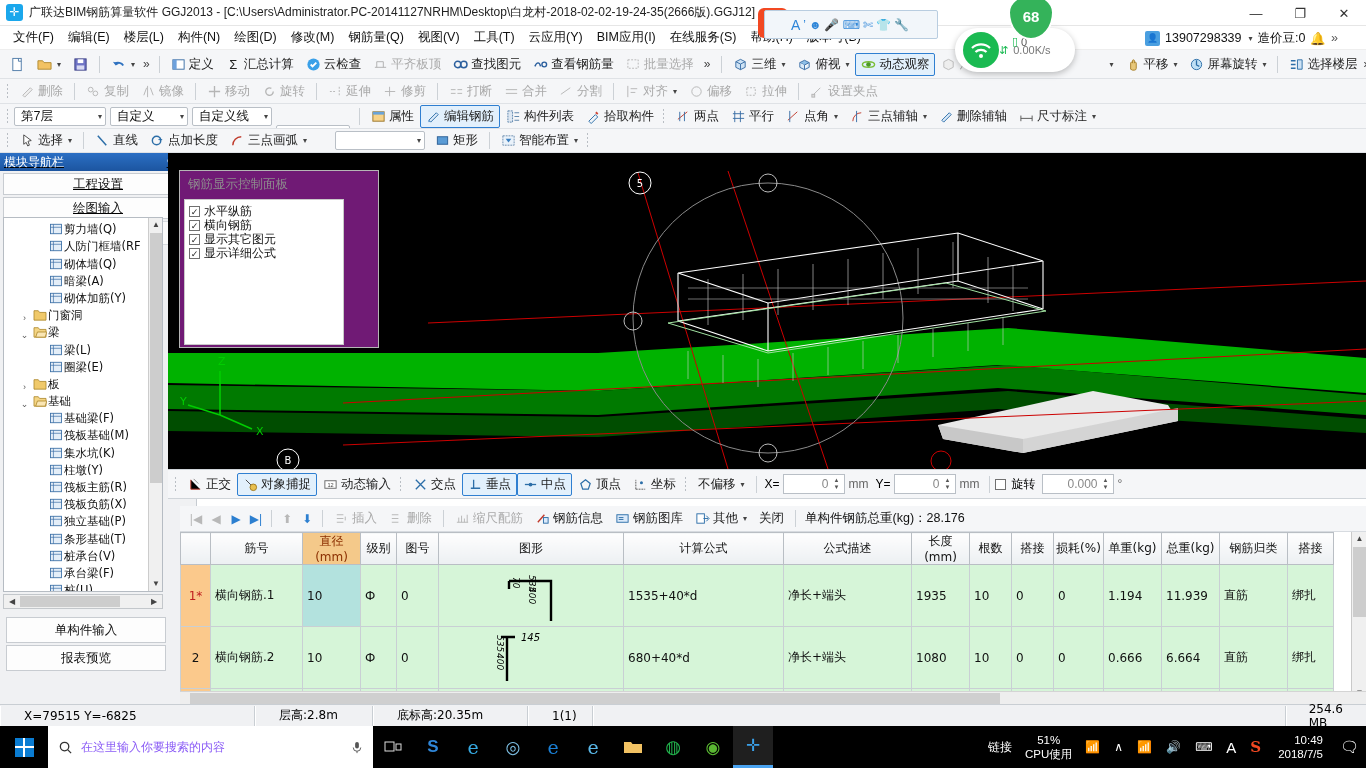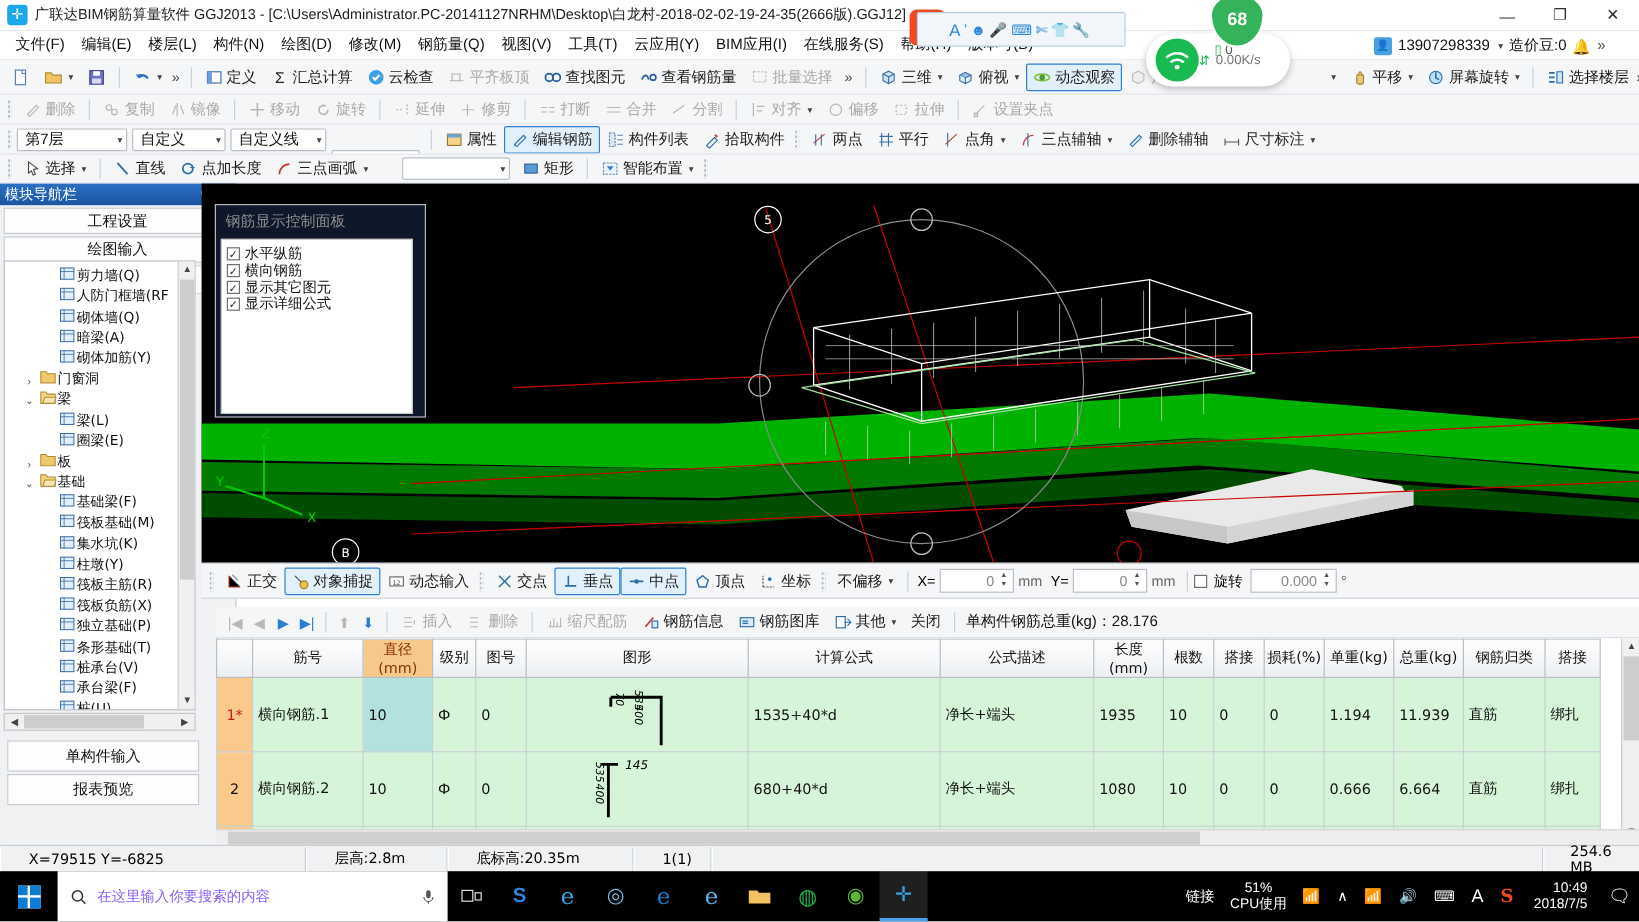--- a/index.html
+++ b/index.html
@@ -61,21 +61,21 @@
   .chev { margin-left:auto; padding-right:8px; font-size: 12px; color:#444; }
   .combo {
     display: inline-flex; align-items: center; justify-content: space-between;
     height: 19px; border: 1px solid #b9bfc6; background: #fff; border-radius: 2px;
     padding: 0 3px 0 6px; font-size: 12.5px; color: #111; margin-right: 4px;
   }
 
   
   .leftdock {
     position: absolute; left: 0; top: 153px; width: 197px; height: 551px;
-    background: #f0f1f3; border-right: 1px solid #c6cbd1;
+    background: #f0f1f3; border-right: 1px solid #c6cbd1; text-decoration: underline;
   }
   .dock-title {
     height: 18px; background: linear-gradient(#2b6fc4,#1c55a0); color: #fff;
     font-size: 12px; display: flex; align-items: center; padding: 0 4px;
   }
   .dock-title .t { flex: 1; }
   .dock-title .b { width: 14px; text-align: center; }
   .dock-btn {
     height: 22px; margin: 2px 3px; background: #fdfdfd; border: 1px solid #c8ccd1;
     display: flex; align-items: center; justify-content: center; font-size: 12.5px; color: #111;
@@ -104,22 +104,22 @@
 
   
   .viewport {
     position: absolute; left: 168px; top: 153px; width: 1198px; height: 316px;
     background: #000; overflow: hidden;
   }
   .vp-svg { position: absolute; left: 0; top: 0; }
 
   
   .rdialog {
-    position: absolute; left: 179px; top: 170px; width: 176px; height: 178px;
-    background: #0f172a; border: 1px solid #b5b5b5; box-shadow: 1px 1px 3px rgba(0,0,0,.4);
+    position: absolute; left: 179px; top: 170px; width: 200px; height: 178px;
+    background: #701a75; border: 1px solid #b5b5b5; box-shadow: 1px 1px 3px rgba(0,0,0,.4);
   }
   .rdialog .rtitle { height: 26px; line-height: 26px; padding-left: 8px; font-size: 12.5px; color: #8d8d8d; }
   .rdialog .rbody { position:absolute; left:4px; top:28px; width:160px; height:146px; background:#fff; border:1px solid #c9c9c9; }
   .rchk { display:flex; align-items:center; gap:4px; height: 11px; margin-left: 4px; font-size: 12px; color:#111; }
   .cbx { width: 11px; height: 11px; border: 1px solid #707070; background: #fff; flex:none;
          font-size: 9px; line-height: 10px; text-align: center; color: #222; }
 
   
   .snapbar {
     position: absolute; left: 168px; top: 469px; width: 1198px; height: 30px;

